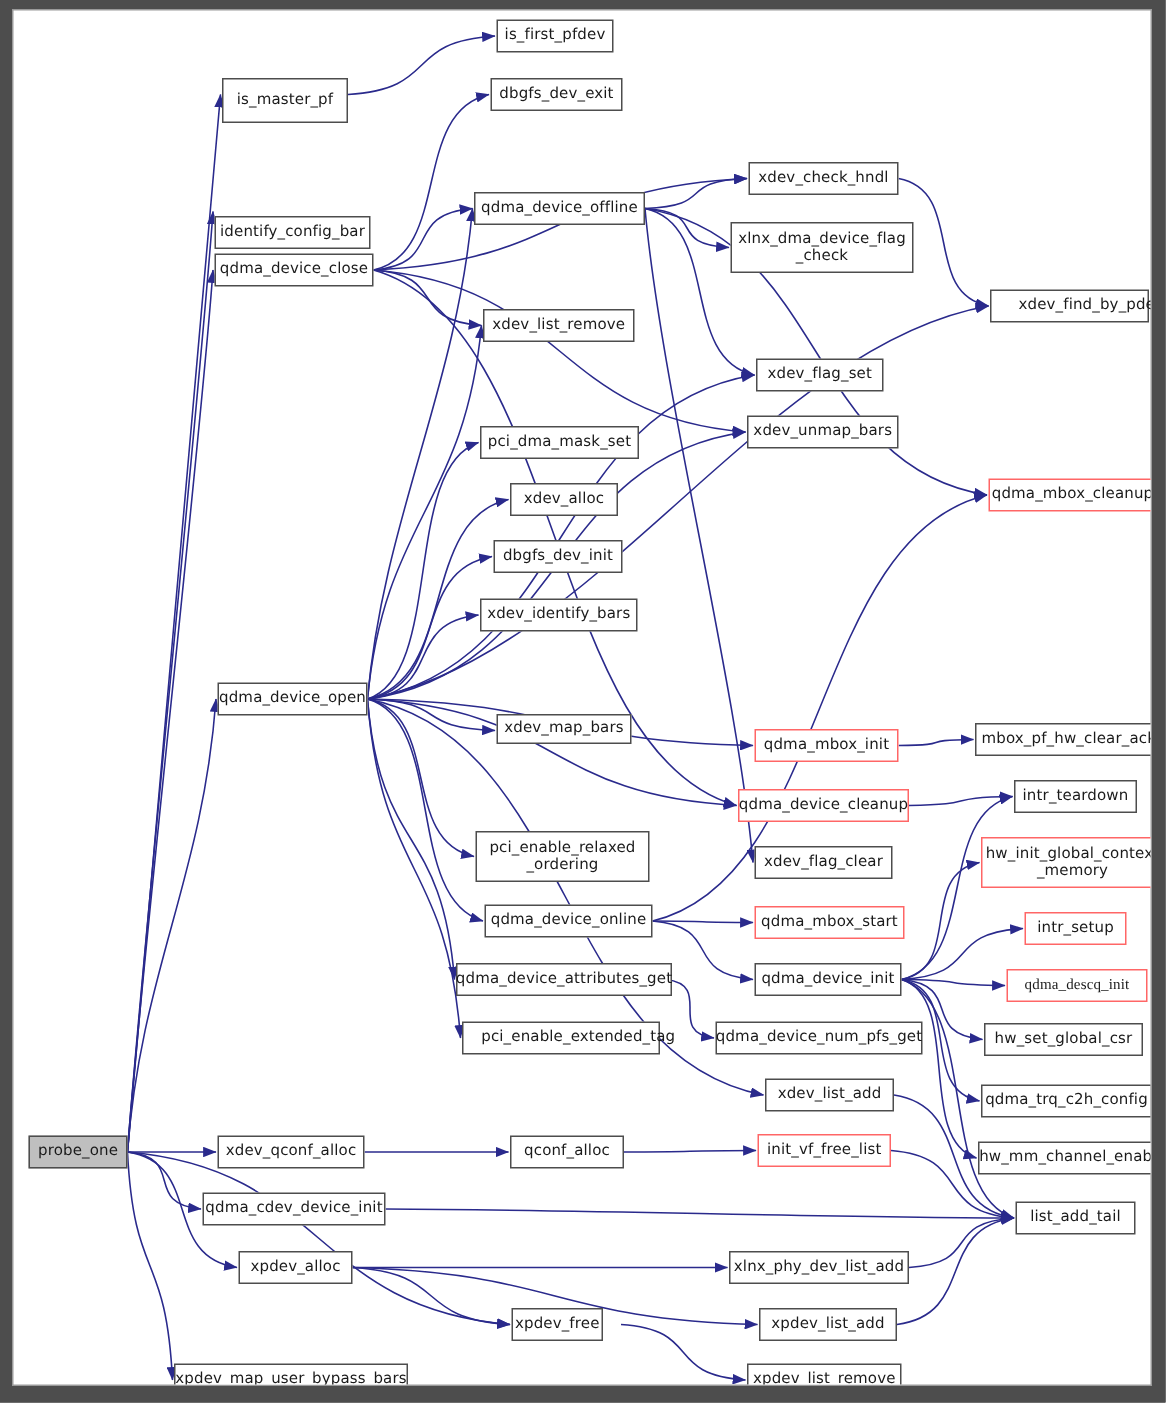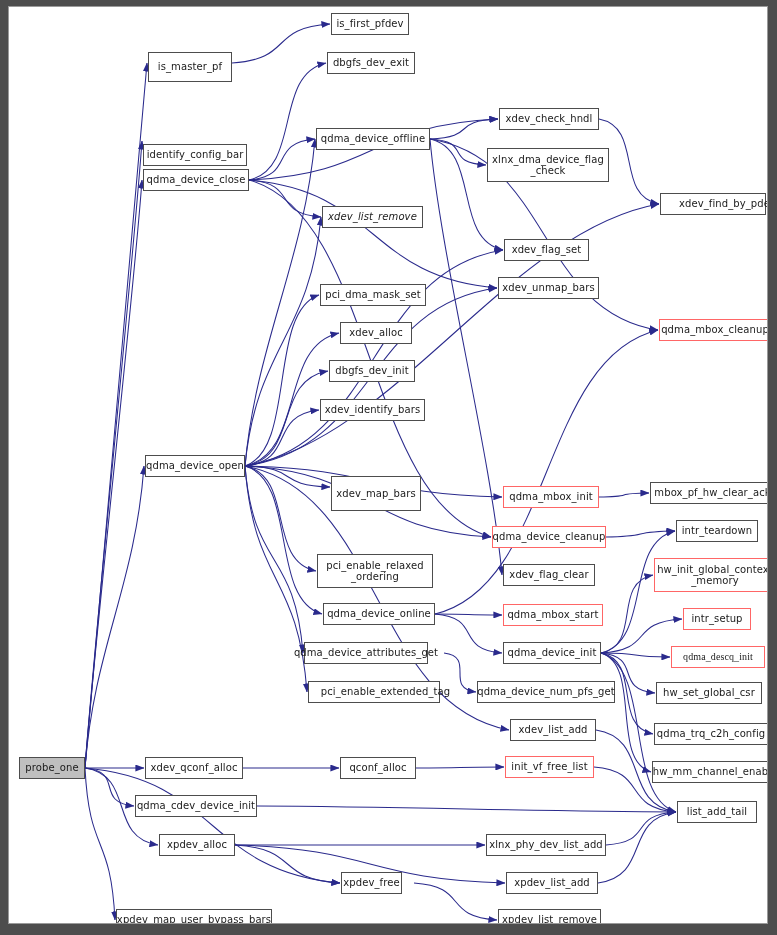--- a/index.html
+++ b/index.html
@@ -122,44 +122,44 @@
         <div class="node" style="left: 322px; top: 6px; width: 78px; height: 22px;">is_first_pfdev</div>
         <div class="node" style="left: 139px; top: 45px; width: 84px; height: 30px;">is_master_pf</div>
         <div class="node" style="left: 318px; top: 45px; width: 88px; height: 22px;">dbgfs_dev_exit</div>
         <div class="node" style="left: 490px; top: 101px; width: 100px; height: 22px;">xdev_check_hndl</div>
         <div class="node" style="left: 134px; top: 137px; width: 104px; height: 22px;">identify_config_bar</div>
         <div class="node" style="left: 307px; top: 121px; width: 114px; height: 22px;">qdma_device_offline</div>
         <div class="node" style="left: 478px; top: 141px; width: 122px; height: 34px;">xlnx_dma_device_flag
 _check</div>
         <div class="node" style="left: 134px; top: 162px; width: 106px; height: 22px;">qdma_device_close</div>
         <div class="node" style="left: 651px; top: 186px; width: 106px; height: 22px; padding-left: 33px;">xdev_find_by_pdev</div>
-        <div class="node" style="left: 313px; top: 199px; width: 101px; height: 22px; font-style: italic;">xdev_list_remove</div>
+        <div class="node" style="left: 313px; top: 199px; width: 101px; height: 22px;">xdev_list_remove</div>
         <div class="node" style="left: 495px; top: 232px; width: 85px; height: 22px;">xdev_flag_set</div>
         <div class="node" style="left: 489px; top: 270px; width: 101px; height: 22px;">xdev_unmap_bars</div>
         <div class="node" style="left: 311px; top: 277px; width: 106px; height: 22px;">pci_dma_mask_set</div>
         <div class="node red" style="left: 650px; top: 312px; width: 112px; height: 22px;">qdma_mbox_cleanup</div>
         <div class="node" style="left: 331px; top: 315px; width: 72px; height: 22px;">xdev_alloc</div>
         <div class="node" style="left: 320px; top: 353px; width: 86px; height: 22px;">dbgfs_dev_init</div>
         <div class="node" style="left: 311px; top: 392px; width: 105px; height: 22px;">xdev_identify_bars</div>
         <div class="node" style="left: 136px; top: 448px; width: 100px; height: 22px;">qdma_device_open</div>
-        <div class="node" style="left: 322px; top: 469px; width: 90px; height: 35px;">xdev_map_bars</div>
+        <div class="node" style="left: 322px; top: 469px; width: 90px; height: 20px;">xdev_map_bars</div>
         <div class="node red" style="left: 494px; top: 479px; width: 96px; height: 22px;">qdma_mbox_init</div>
         <div class="node" style="left: 641px; top: 475px; width: 125px; height: 22px;">mbox_pf_hw_clear_ack</div>
         <div class="node red" style="left: 483px; top: 519px; width: 114px; height: 22px;">qdma_device_cleanup</div>
         <div class="node" style="left: 667px; top: 513px; width: 82px; height: 22px;">intr_teardown</div>
         <div class="node red" style="left: 645px; top: 551px; width: 122px; height: 34px;">hw_init_global_context
 _memory</div>
         <div class="node" style="left: 494px; top: 557px; width: 92px; height: 22px;">xdev_flag_clear</div>
         <div class="node" style="left: 308px; top: 547px; width: 116px; height: 34px;">pci_enable_relaxed
 _ordering</div>
         <div class="node red" style="left: 674px; top: 601px; width: 68px; height: 22px;">intr_setup</div>
         <div class="node" style="left: 314px; top: 596px; width: 112px; height: 22px;">qdma_device_online</div>
         <div class="node red" style="left: 494px; top: 597px; width: 100px; height: 22px;">qdma_mbox_start</div>
         <div class="node red" style="left: 662px; top: 639px; width: 94px; height: 22px; font-family: Liberation Serif, serif;">qdma_descq_init</div>
-        <div class="node" style="left: 295px; top: 635px; width: 124px; height: 22px;">qdma_device_attributes_get</div>
+        <div class="node" style="left: 295px; top: 635px; width: 144px; height: 22px;">qdma_device_attributes_get</div>
         <div class="node" style="left: 494px; top: 635px; width: 98px; height: 22px;">qdma_device_init</div>
         <div class="node" style="left: 647px; top: 675px; width: 106px; height: 22px;">hw_set_global_csr</div>
         <div class="node" style="left: 299px; top: 674px; width: 132px; height: 22px; padding-left: 27px;">pci_enable_extended_tag</div>
         <div class="node" style="left: 468px; top: 674px; width: 138px; height: 22px;">qdma_device_num_pfs_get</div>
         <div class="node" style="left: 501px; top: 712px; width: 86px; height: 22px;">xdev_list_add</div>
         <div class="node" style="left: 645px; top: 716px; width: 114px; height: 22px;">qdma_trq_c2h_config</div>
         <div class="node current" style="left: 10px; top: 750px; width: 66px; height: 22px;">probe_one</div>
         <div class="node" style="left: 136px; top: 750px; width: 98px; height: 22px;">xdev_qconf_alloc</div>
         <div class="node" style="left: 331px; top: 750px; width: 76px; height: 22px;">qconf_alloc</div>
         <div class="node red" style="left: 496px; top: 749px; width: 89px; height: 22px;">init_vf_free_list</div>

